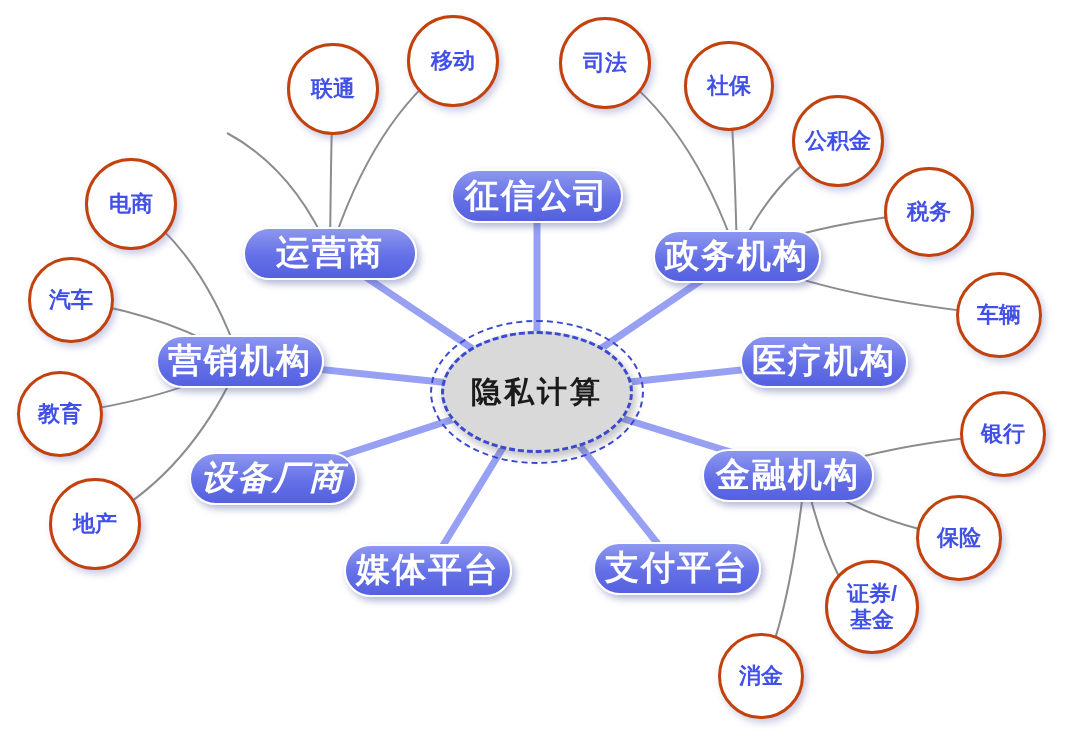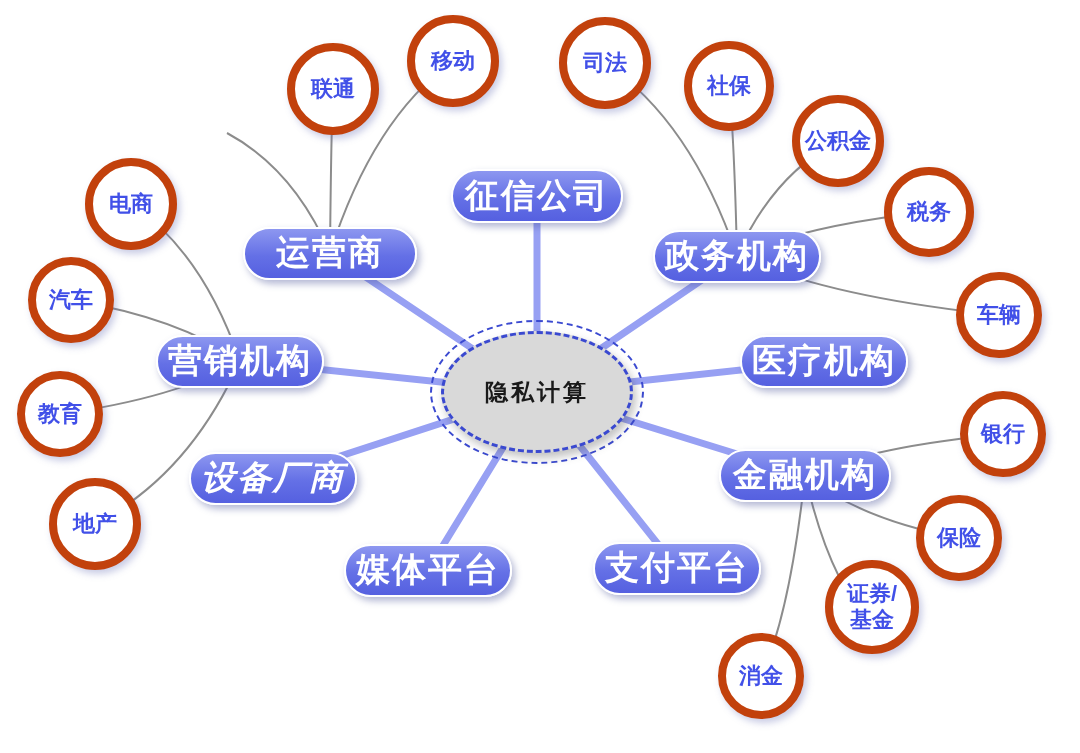--- a/index.html
+++ b/index.html
@@ -29,21 +29,21 @@
     color: #ffffff;
     font-weight: bold;
     font-size: 34px;
     letter-spacing: 2px;
     white-space: nowrap;
   }
   .leaf {
     position: absolute; z-index: 2;
     display: flex; align-items: center; justify-content: center;
     background: #ffffff;
-    border: 8px solid #c2410c;
+    border: 3px solid #c2410c;
     border-radius: 50%;
     box-shadow: 3px 4px 7px rgba(100, 110, 180, 0.35);
     color: #4150e8;
     font-weight: bold;
     font-size: 22px;
     text-align: center;
   }
   .leaf span { white-space: pre-line; line-height: 1.2; }
   .center-outer {
     position: absolute; z-index: 4;
@@ -53,21 +53,21 @@
   }
   .center-inner {
     position: absolute; z-index: 5;
     display: flex; align-items: center; justify-content: center;
     background: #d9d9d9;
     border: 3px dashed #3a49d0;
     border-radius: 50%;
     box-shadow: 3px 5px 8px rgba(80, 80, 80, 0.35);
     color: #1a1a1a;
     font-weight: bold;
-    font-size: 23px;
+    font-size: 30px;
     letter-spacing: 3px;
   }
 </style>
 </head>
 <body>
 
 <div class="stage" id="stage">
   <svg class="links" id="links" viewBox="0 0 1080 753">
       <path d="M 330 253 Q 293.95 169 227 133" fill="none" stroke="#8c8c8c" stroke-width="2"></path>
       <path d="M 330 253 Q 331.05 138.2 333 89" fill="none" stroke="#8c8c8c" stroke-width="2"></path>
@@ -157,21 +157,21 @@
     </div>
     <div class="pill" style="left: 156px; top: 334.5px; width: 168px; height: 53px;">
       <span>营销机构</span>
     </div>
     <div class="pill" style="left: 740px; top: 334.5px; width: 168px; height: 53px;">
       <span>医疗机构</span>
     </div>
     <div class="pill" style="left: 189px; top: 451.5px; width: 168px; height: 53px; font-style: italic;">
       <span>设备厂商</span>
     </div>
-    <div class="pill" style="left: 719px; top: 448.5px; width: 172px; height: 53px; font-family: Liberation Serif, serif;">
+    <div class="pill" style="left: 702px; top: 448.5px; width: 172px; height: 53px; font-family: Liberation Serif, serif;">
       <span>金融机构</span>
     </div>
     <div class="pill" style="left: 344px; top: 543.5px; width: 168px; height: 53px;">
       <span>媒体平台</span>
     </div>
     <div class="pill" style="left: 593px; top: 541.5px; width: 168px; height: 53px;">
       <span>支付平台</span>
     </div>
   </div>
 

